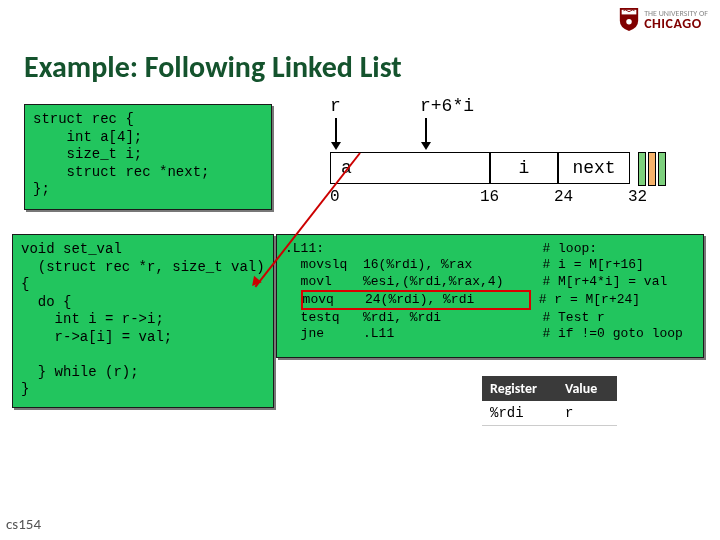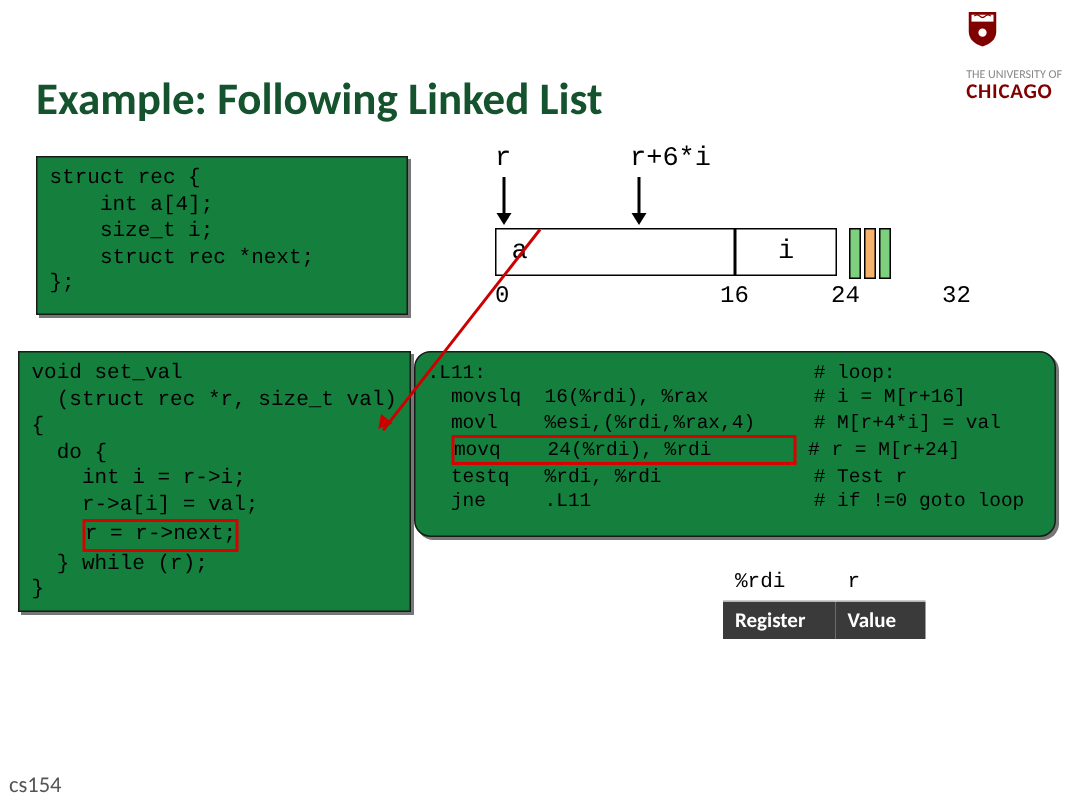--- a/index.html
+++ b/index.html
@@ -10,23 +10,22 @@
     font-family: Calibri, Arial, sans-serif;
     background: #fff;
     position: relative;
     overflow: hidden;
   }
   .logo {
     position: absolute;
     top: 6px;
     right: 12px;
     display: flex;
-    align-items: flex-start;
-    gap: 14px;
-    flex-direction: column;
+    align-items: flex-end;
+    gap: 4px;
   }
   .logo-shield {
     width: 22px;
     height: 26px;
   }
   .logo-text {
     font-size: 8px;
     line-height: 1.05;
     color: #888;
   }
@@ -39,21 +38,21 @@
   .title {
     position: absolute;
     top: 48px;
     left: 24px;
     font-size: 30px;
     font-weight: bold;
     color: #14532d;
   }
   .codebox {
     position: absolute;
-    background: #15803d;
+    background: #22c55e;
     border: 1px solid #1a1a1a;
     box-shadow: 2px 2px 0 #777;
     font-family: "Courier New", monospace;
     font-size: 14px;
     line-height: 1.25;
     padding: 6px 8px;
     white-space: pre;
   }
   .code-struct {
     top: 104px;
@@ -67,21 +66,20 @@
     width: 244px;
     height: 160px;
     font-family: Liberation Mono, monospace;
   }
   .code-asm {
     top: 234px;
     left: 276px;
     width: 410px;
     height: 110px;
     font-size: 13px;
-    border-radius: 11px;
   }
   .code-func .hl1, .code-asm .hl1 {
     border: 2px solid #d90000;
     display: inline-block;
   }
   .diagram {
     position: absolute;
     top: 96px;
     left: 290px;
     width: 420px;
@@ -202,21 +200,21 @@
     size_t i;
     struct rec *next;
 };</div>
 
 <div class="codebox code-func"><span>void set_val
   (struct rec *r, size_t val)
 {
   do {
     int i = r-&gt;i;
     r-&gt;a[i] = val;
-    </span><span class="hl1">r = r-&gt;next;</span><span>
+    </span><span>
   } while (r);
 }</span></div>
 
 <div class="codebox code-asm"><span>.L11:                            # loop:</span>
 <span>  movslq  16(%rdi), %rax         # i = M[r+16]</span>
 <span>  movl    %esi,(%rdi,%rax,4)     # M[r+4*i] = val</span>
 <span>  </span><span class="hl1">movq    24(%rdi), %rdi       </span> <span># r = M[r+24]</span>
 <span>  testq   %rdi, %rdi             # Test r</span>
 <span>  jne     .L11                   # if !=0 goto loop</span></div>
 
@@ -229,42 +227,43 @@
 
   <div class="lbl" style="top:0;left:130px">r+6*i</div>
   <div class="arrow" style="top:22px;left:135px">
     <div class="arrow-line-v" style="height:24px"></div>
     <div class="arrow-head-down" style="margin-left:-4px"></div>
   </div>
 
   <div class="struct-row">
     <div class="struct-cell a">a</div>
     <div class="struct-cell i">i</div>
+    <div class="struct-cell next">next</div>
     <div class="trailing">
       <div class="tc" style="background:#7dd07d"></div>
       <div class="tc" style="background:#f6b26b"></div>
       <div class="tc" style="background:#7dd07d"></div>
     </div>
   </div>
 
   <div class="offset" style="left:40px">0</div>
   <div class="offset" style="left:190px">16</div>
   <div class="offset" style="left:264px">24</div>
   <div class="offset" style="left:338px">32</div>
 </div>
 
 <div class="diag-r4i-line" style="top:152px; left:360px; width:170px; transform:rotate(128deg);"></div>
 <div class="diag-r4i-head" style="top:278px; left:250px; transform:rotate(40deg);"></div>
 
 <table class="reg-table">
   <tbody>
       <tr>
+    <th>Register</th>
+    <th>Value</th>
+  </tr>
+  <tr>
     <td>%rdi</td>
     <td>r</td>
   </tr>
-  <tr>
-    <th>Register</th>
-    <th>Value</th>
-  </tr>
 </tbody>
   </table>
 
 <div class="footer">cs154</div>
 
 </body></html>

